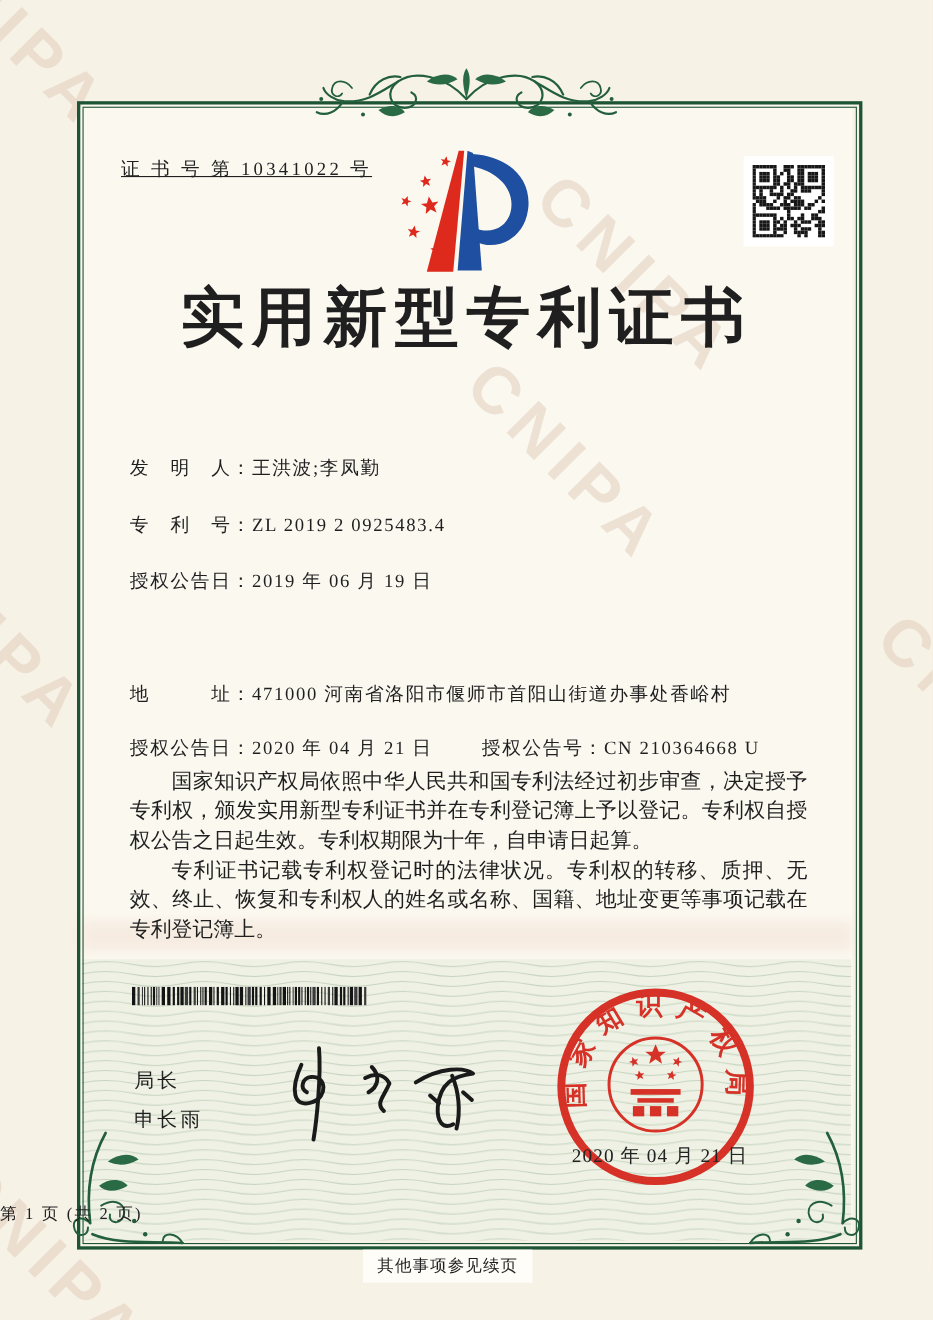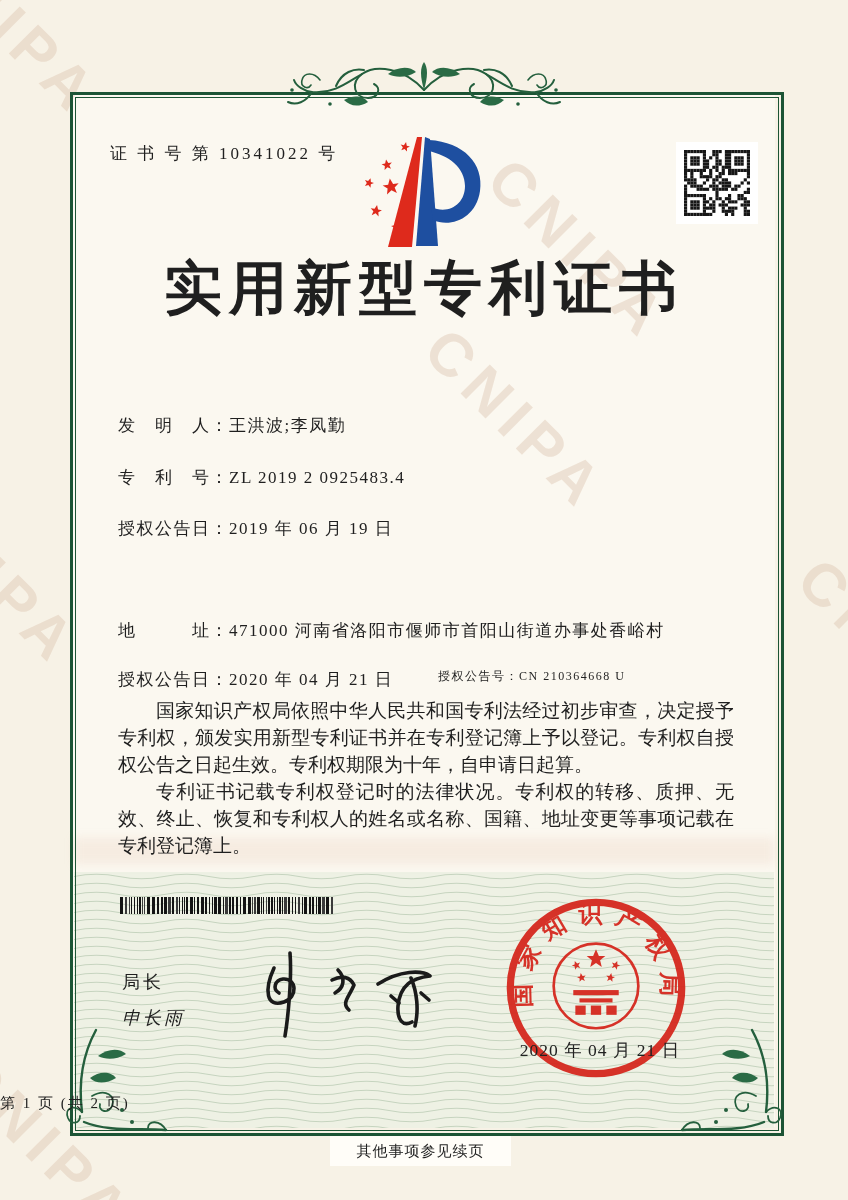--- a/index.html
+++ b/index.html
@@ -10,43 +10,43 @@
   .pink-band{position:absolute;left:74px;top:838px;width:700px;height:26px;
              background:rgba(226,172,150,0.16);filter:blur(5px);z-index:2;}
   .watermark{position:absolute;z-index:3;font-family:"Liberation Sans","DejaVu Sans",sans-serif;
              font-weight:bold;font-size:60px;letter-spacing:9px;color:#dcc3ae;opacity:.42;
              transform:rotate(45deg);transform-origin:center;white-space:nowrap;}
   .frame{position:absolute;left:70px;top:92px;width:708px;height:1038px;
          border:3px solid #1c5435;z-index:4;}
   .frame::after{content:"";position:absolute;inset:2px;border:1px solid #1c5435;}
   .deco{position:absolute;z-index:5;}
   .content{position:absolute;inset:0;z-index:6;}
-  .cert-no{position:absolute;left:110px;top:142px;font-size:17px;letter-spacing:3px;}
+  .cert-no{position:absolute;left:110px;top:142px;font-size:17px;letter-spacing:3px;text-decoration:underline;}
   .logo{position:absolute;left:356px;top:134px;}
   .qr{position:absolute;left:676px;top:142px;width:82px;height:82px;background:#fff;z-index:6;}
   .qr svg{position:absolute;left:8px;top:8px;}
   .doc-title{position:absolute;left:0;top:250px;width:848px;text-align:center;
              font-size:58px;font-weight:bold;letter-spacing:7px;}
   .row{position:absolute;left:118px;font-size:17px;letter-spacing:1.5px;white-space:nowrap;}
   .row-0{top:362px}.row-1{top:414px}.row-2{top:466px}.row-3{top:517px}
   .row-4{top:568px}.row-5{top:619px}.row-grant{top:668px}
-  .grant-no{position:absolute;left:438px;top:668px;font-size:12px;letter-spacing:1.5px;white-space:nowrap;}
+  .grant-no{position:absolute;left:438px;top:668px;font-size:17px;letter-spacing:1.5px;white-space:nowrap;}
   .paras{position:absolute;left:118px;top:697px;width:616px;font-size:19px;
          line-height:27px;text-align:justify;}
   .paras p{margin:0;text-indent:2em;}
   .barcode{position:absolute;left:120px;top:897px;}
   .sig-title{position:absolute;left:122px;top:970px;font-size:18px;letter-spacing:3px;}
-  .sig-name{position:absolute;left:122px;top:1006px;font-size:18px;letter-spacing:3px;font-style:italic;}
+  .sig-name{position:absolute;left:122px;top:1006px;font-size:18px;letter-spacing:3px;}
   .signature{position:absolute;left:250px;top:948px;}
   .seal{position:absolute;left:501px;top:893px;opacity:.95;}
   .seal-date{position:absolute;left:512px;top:1038px;width:176px;text-align:center;
              font-size:17.5px;letter-spacing:1px;color:#222;z-index:7;}
   .page-info{position:absolute;left:0;top:1094px;width:812px;text-align:left;
              font-size:15px;letter-spacing:2px;}
-  .next-note{position:absolute;left:330px;top:1136px;width:181px;height:30px;line-height:30px;
+  .next-note{position:absolute;left:330px;top:1136px;width:154px;height:30px;line-height:30px;
              background:#fffdf8;text-align:center;font-size:15px;letter-spacing:1px;}
 </style>
 </head>
 <body>
 
 <div class="page">
 
   <div class="inner-bg"></div>
 
   <svg class="pattern-band" width="700" height="256">

